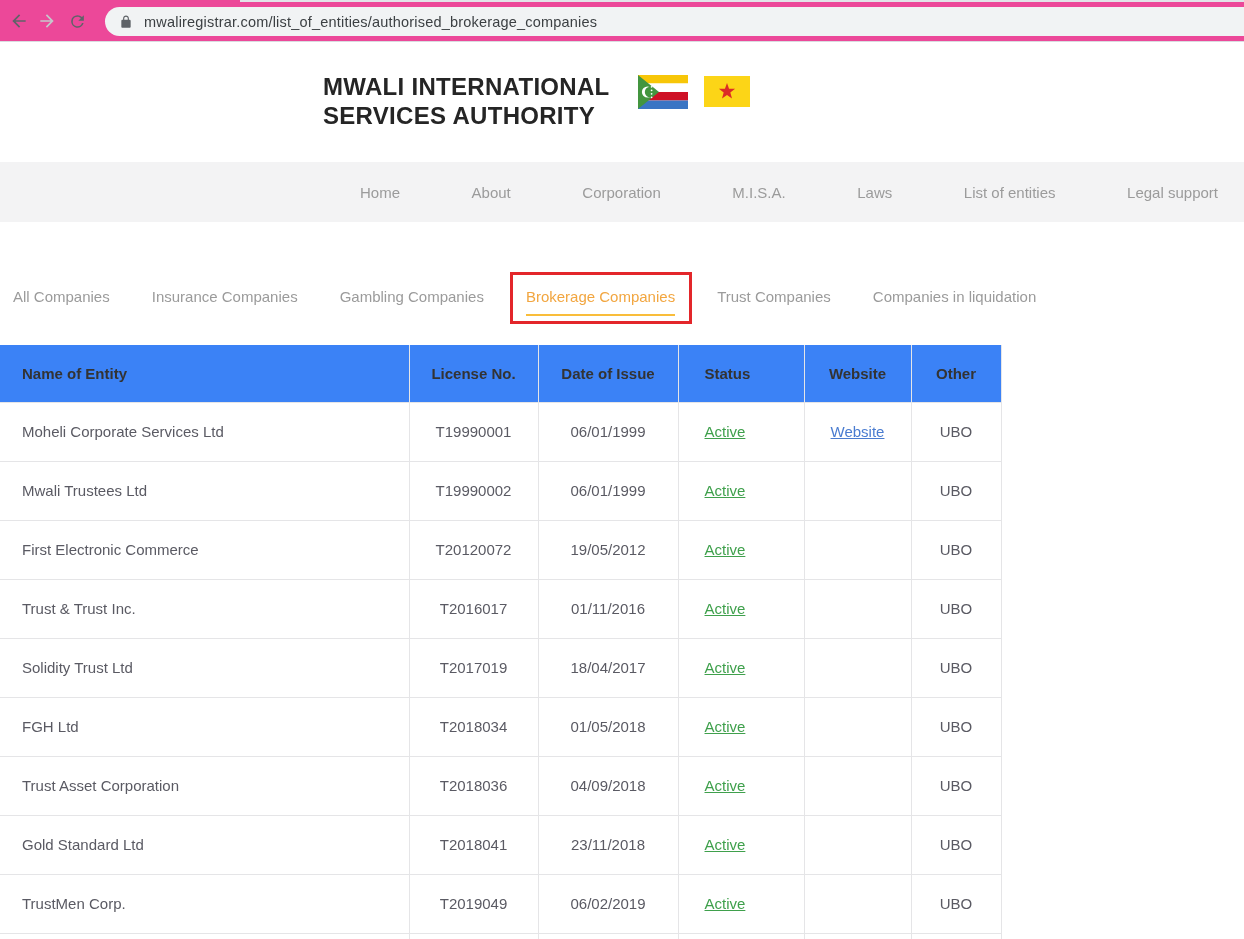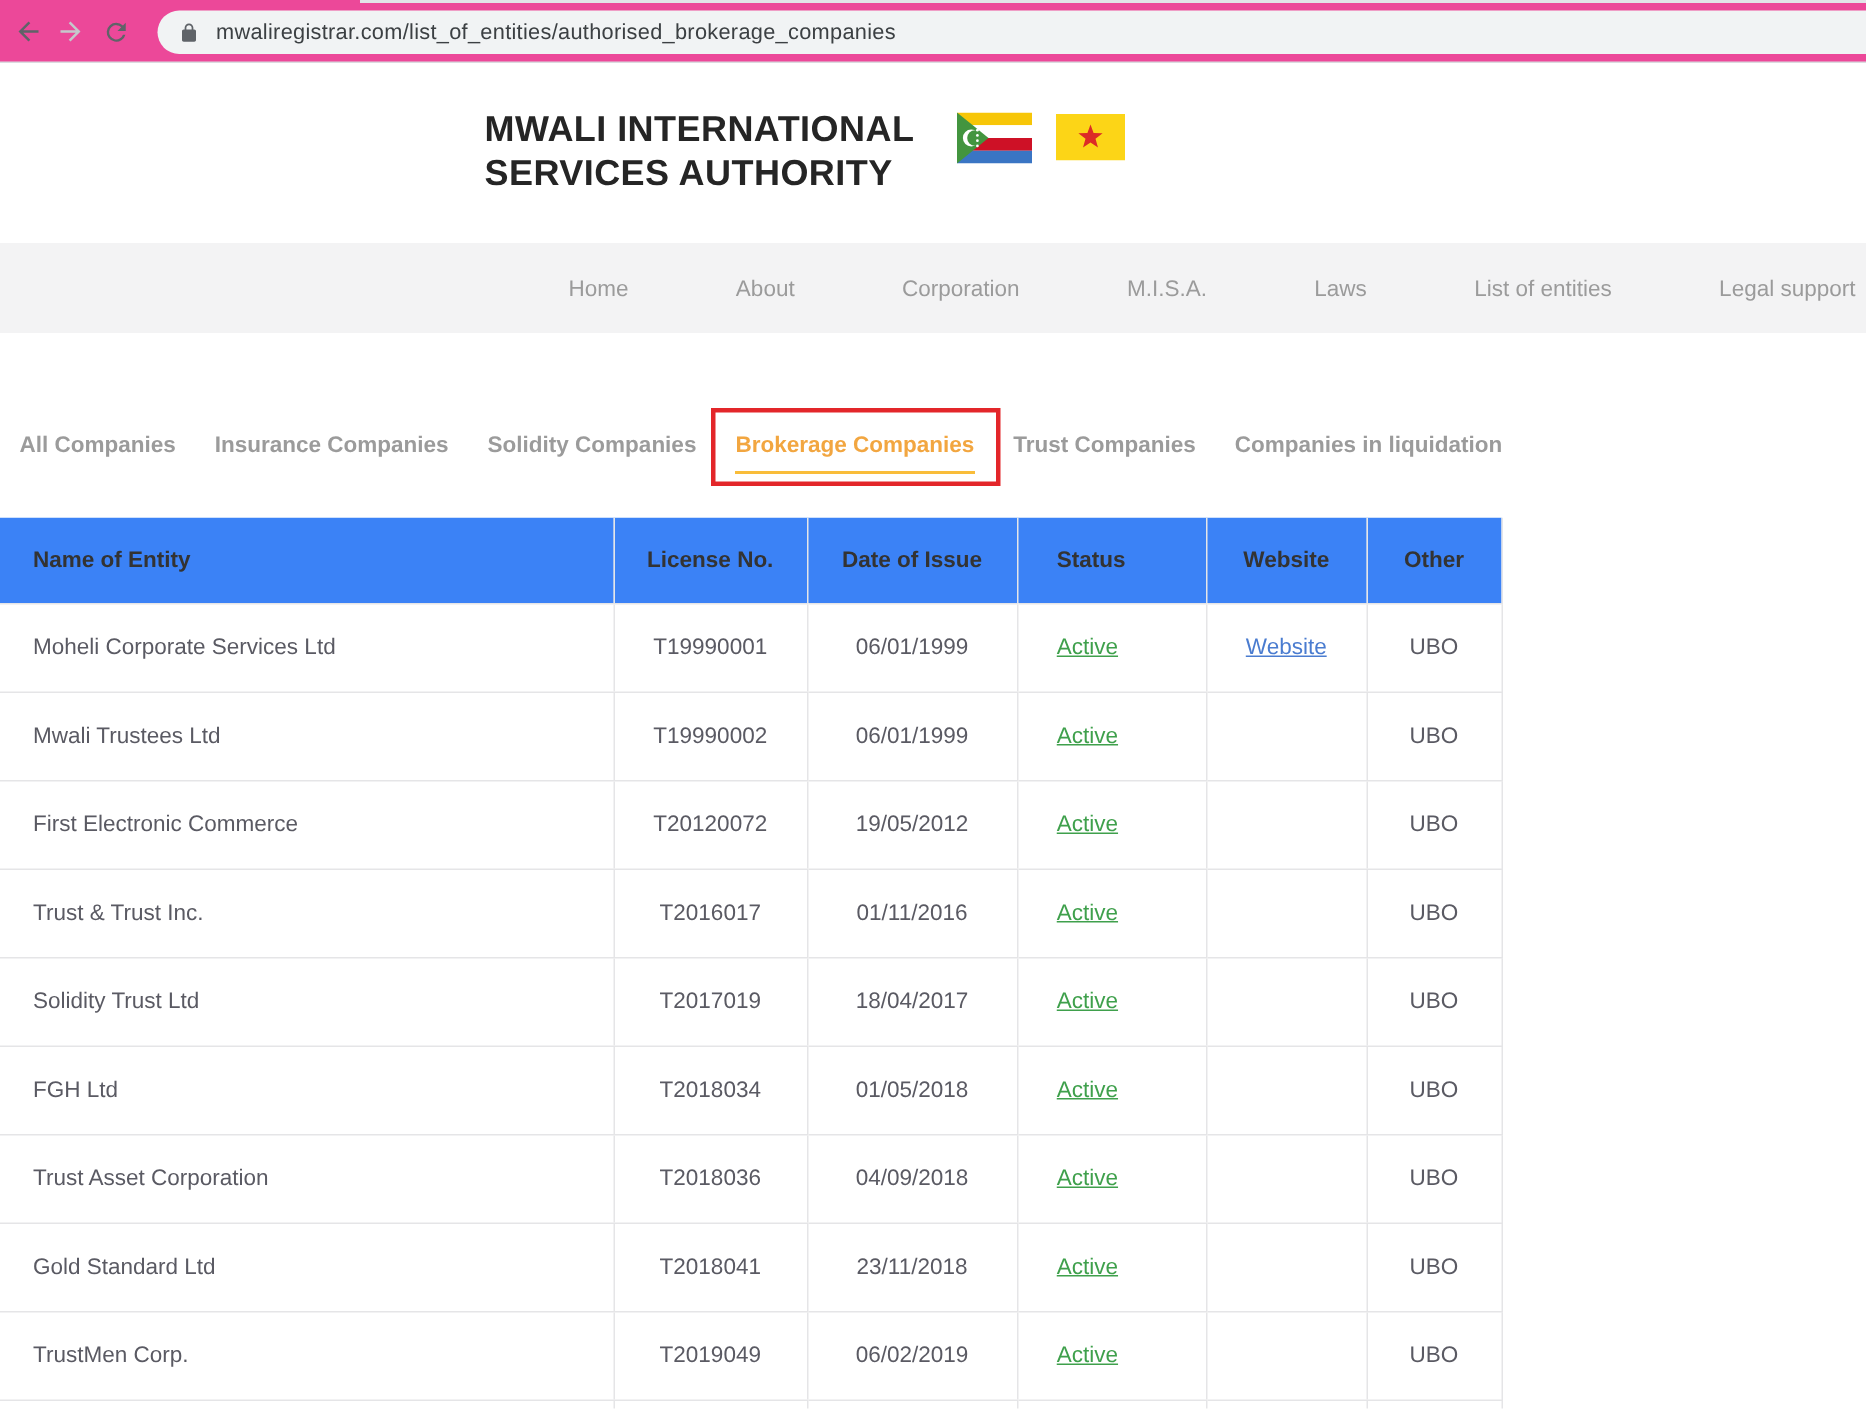--- a/index.html
+++ b/index.html
@@ -28,26 +28,26 @@
   
   .site-title { position:absolute; left:323px; top:72px;
                 font-size:24px; line-height:29px; font-weight:bold;
                 color:#252525; letter-spacing:0.3px; }
   .flag { position:absolute; display:block; }
   .flag-comoros { left:638px; top:75px; }
   .flag-mwali   { left:704px; top:76px; }
 
   
   .nav-bar { position:absolute; left:0; top:162px; width:1244px; height:60px; background:#f3f3f4; }
-  .nav-items { position:absolute; left:379px; top:0; width:858px; height:60px;
+  .nav-items { position:absolute; left:360px; top:0; width:858px; height:60px;
                display:flex; justify-content:space-between; align-items:center; }
   .nav-item { font-size:15px; color:#9b9b9b; text-decoration:none; cursor:pointer; white-space:nowrap; }
 
   
-  .tabs-bar { position:absolute; left:13px; top:288px; display:flex; gap:26px; align-items:flex-start;font-weight:bold; }
+  .tabs-bar { position:absolute; left:13px; top:288px; display:flex; gap:42px; align-items:flex-start; }
   .tab { position:relative; font-size:15px; color:#9b9b9b; cursor:pointer; white-space:nowrap; }
   .tab .tab-label { display:inline-block; padding-bottom:9px; border-bottom:2px solid transparent; }
   .tab.active { color:var(--accent-orange,#f2a640); }
   .tab.active .tab-label { border-bottom-color:var(--tab-underline,#f9bd3a); }
   .redbox { display:none; }
   .tab.active .redbox { display:block; position:absolute; left:-16px; right:-17px; top:-16px; bottom:-8px;
                         border:3px solid var(--annotation-red,#e3262a); pointer-events:none; }
 
   
   .table-wrap { position:absolute; left:0; top:345px; width:1002px; height:594px; overflow:hidden; }
@@ -147,21 +147,21 @@
 <div class="tabs-bar">
     <div class="tab">
     <span class="tab-label">All Companies</span>
     
   </div>
     <div class="tab">
     <span class="tab-label">Insurance Companies</span>
     
   </div>
     <div class="tab">
-    <span class="tab-label">Solidity Companies</span>
+    <span class="tab-label">Gambling Companies</span>
     
   </div>
     <div class="tab active">
     <span class="tab-label">Brokerage Companies</span>
     <span class="redbox"></span>
   </div>
     <div class="tab">
     <span class="tab-label">Trust Companies</span>
     
   </div>

